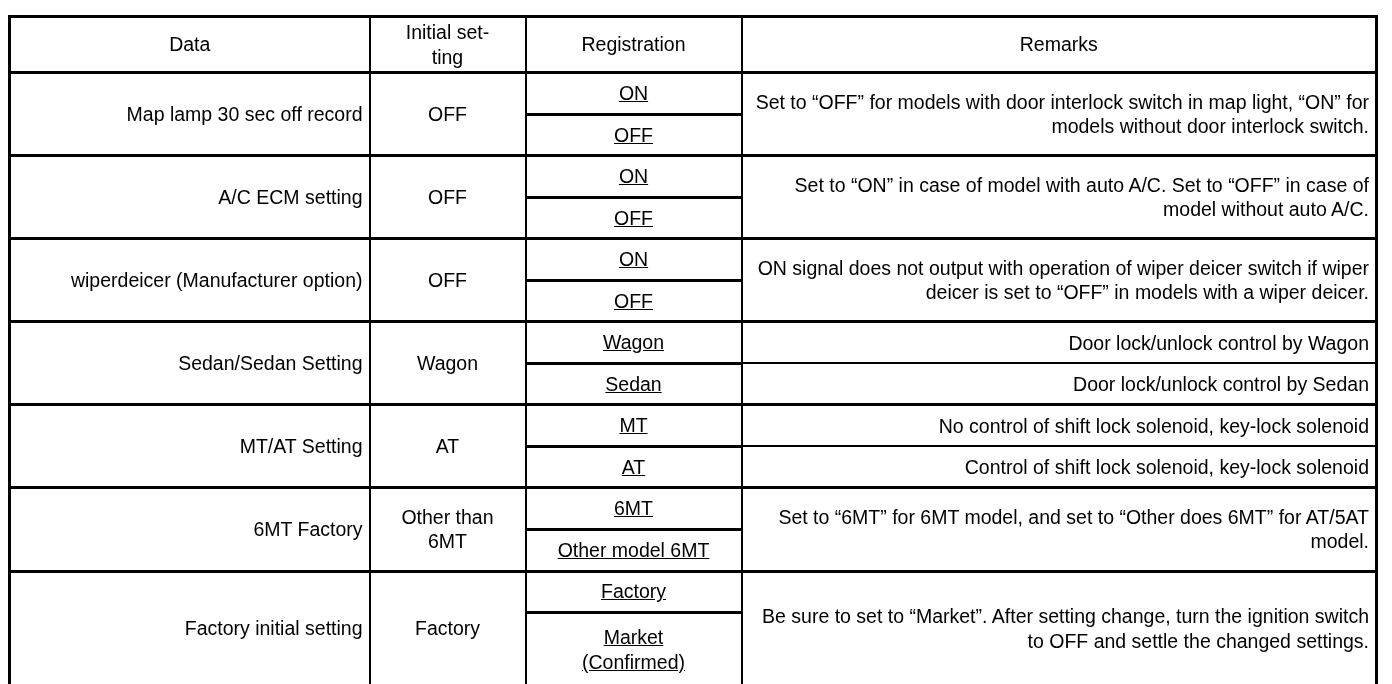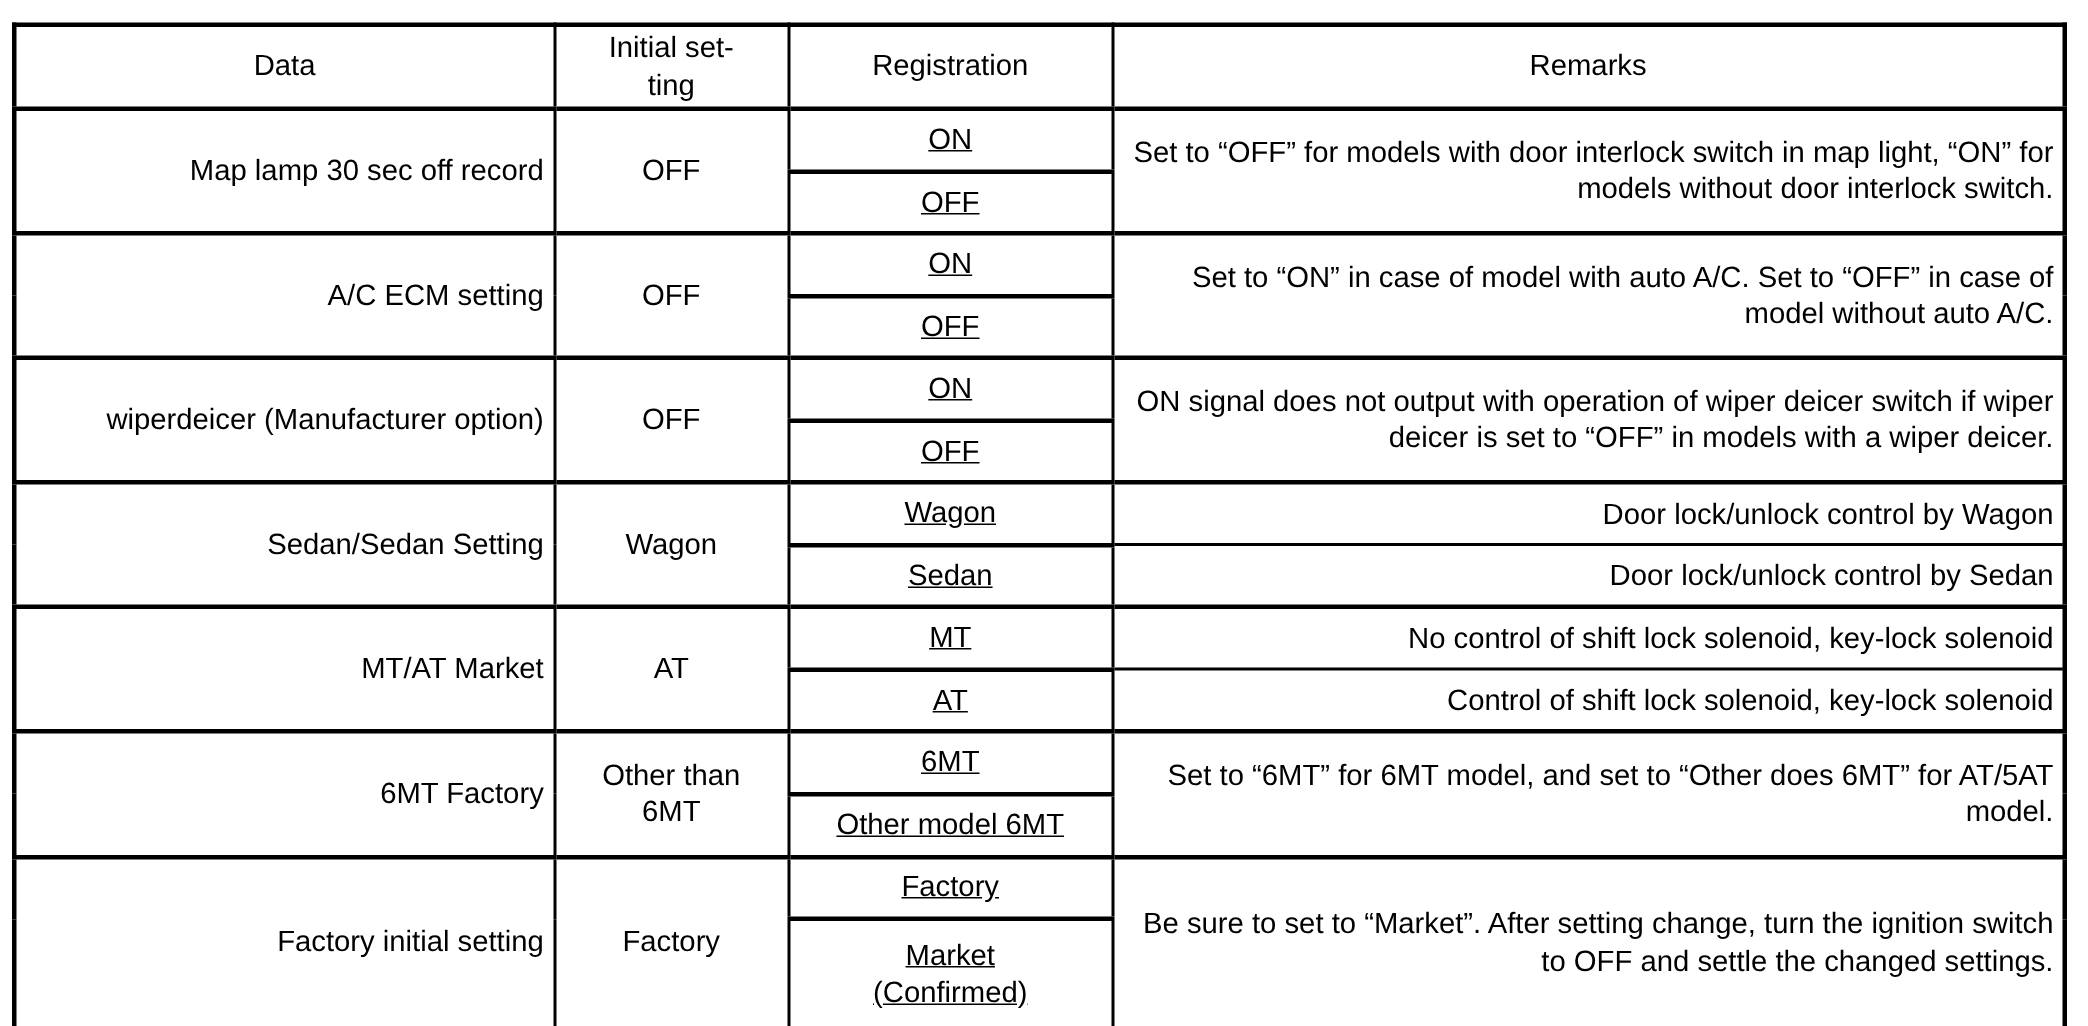--- a/index.html
+++ b/index.html
@@ -148,21 +148,21 @@
         <td class="initial-cell" rowspan="2">Wagon</td>
         <td class="reg-cell reg-top">Wagon</td>
         <td class="remarks-cell">Door lock/unlock control by Wagon</td>
       </tr>
       <tr>
         <td class="reg-cell reg-bottom">Sedan</td>
         <td class="remarks-cell">Door lock/unlock control by Sedan</td>
       </tr>
 
       <tr class="row-start">
-        <td class="data-cell" rowspan="2">MT/AT Market</td>
+        <td class="data-cell" rowspan="2">MT/AT Setting</td>
         <td class="initial-cell" rowspan="2">AT</td>
         <td class="reg-cell reg-top">MT</td>
         <td class="remarks-cell">No control of shift lock solenoid, key-lock solenoid</td>
       </tr>
       <tr>
         <td class="reg-cell reg-bottom">AT</td>
         <td class="remarks-cell">Control of shift lock solenoid, key-lock solenoid</td>
       </tr>
 
       <tr class="row-start">

